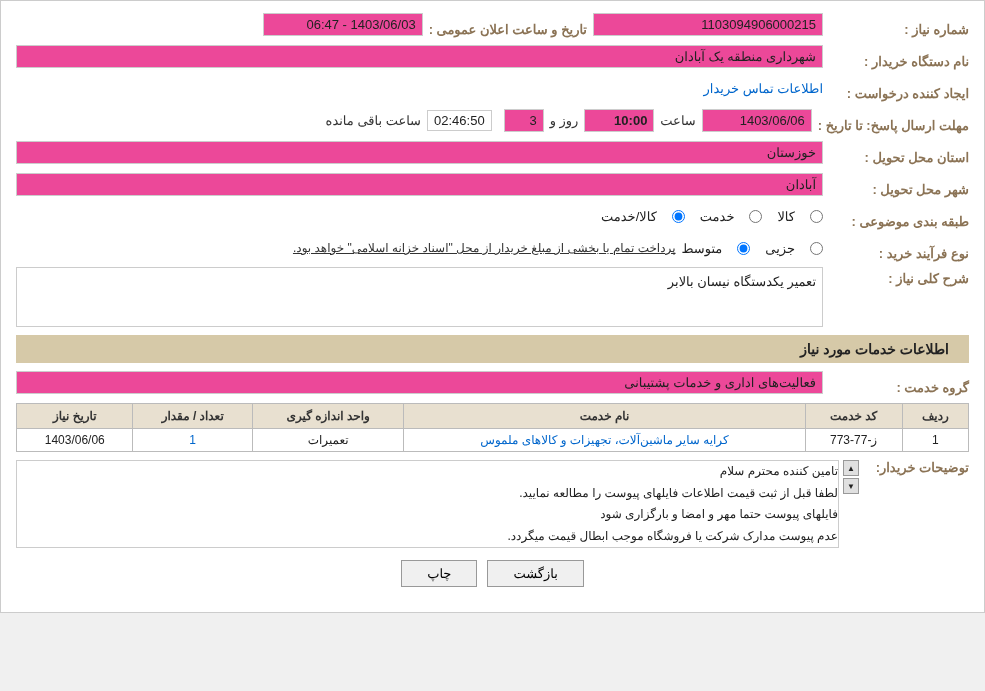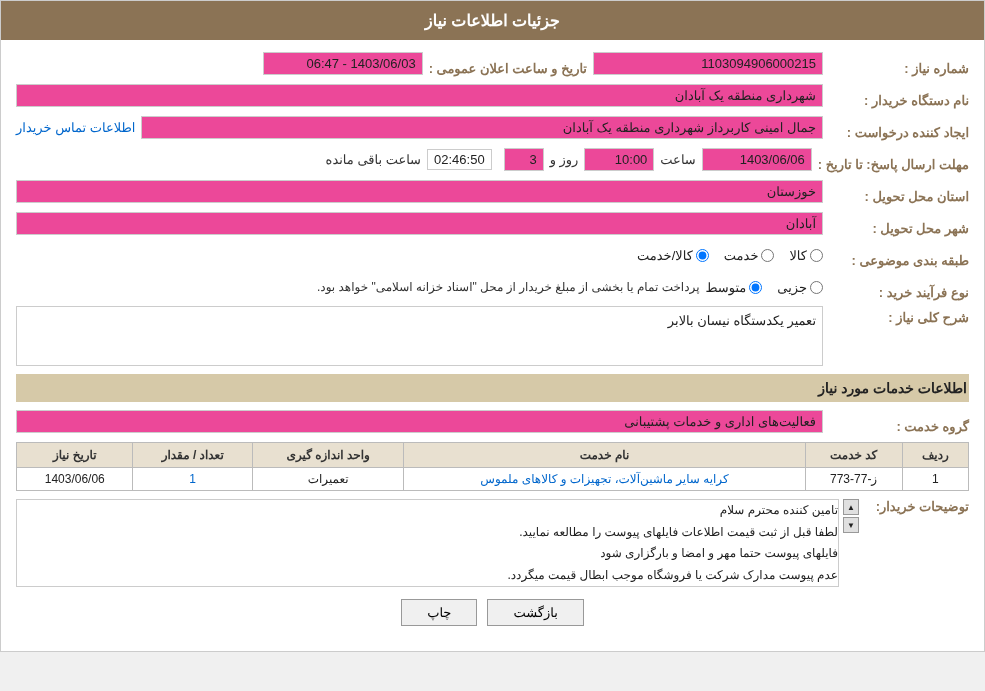--- a/index.html
+++ b/index.html
@@ -61,34 +61,34 @@
       white-space: nowrap;
       color: #333;
     }
     .timer-box {
       border: 1px solid #ccc;
       padding: 2px 6px;
       background: #fff;
     }
     .section-header {
       background: #d6c9a8;
-      padding: 6px 2px;
+      padding: 6px 20px;
       font-weight: bold;
       margin: 8px 0 6px 0;
       font-size: 14px;
     }
     .radio-group {
       display: flex;
       gap: 15px;
       align-items: center;
     }
     .radio-item {
       display: flex;
       align-items: center;
-      gap: 3px;
+      gap: 15px;
     }
     .description-box {
       border: 1px solid #ccc;
       padding: 6px;
       min-height: 60px;
       text-align: right;
       background: #fff;
       flex: 1;
     }
     .table-wrapper {
@@ -167,49 +167,45 @@
     }
     .main-inner {
       position: relative;
     }
   </style>
 </head>
 <body>
 
 <div class="page-wrapper">
 
-  <div class="page-header">
-    <span>جزئیات اطلاعات نیاز</span>
-  </div>
 
   <div class="content main-inner">
 
     <div class="row">
       <span class="label">شماره نیاز :</span>
       <div class="value-box" style="flex:0 0 230px;">1103094906000215</div>
       <span class="label" style="min-width:auto;">تاریخ و ساعت اعلان عمومی :</span>
       <div class="value-box" style="flex:0 0 160px;">1403/06/03 - 06:47</div>
     </div>
 
     <div class="row">
       <span class="label">نام دستگاه خریدار :</span>
       <div class="value-box wide">شهرداری منطقه یک آبادان</div>
     </div>
 
     <div class="row">
       <span class="label">ایجاد کننده درخواست :</span>
-      <div class="value-box wide">جمال امینی کاربرداز شهرداری منطقه یک آبادان</div>
       <span class="link-text">اطلاعات تماس خریدار</span>
     </div>
 
     <div class="row">
       <span class="label">مهلت ارسال پاسخ: تا تاریخ :</span>
       <div class="value-box" style="flex:0 0 110px;">1403/06/06</div>
       <span class="small-label">ساعت</span>
-      <div class="value-box" style="flex:0 0 70px;">10:00</div>
+      <div class="value-box" style="flex:0 0 70px;font-weight:bold;">10:00</div>
       <span class="small-label">روز و</span>
       <div class="value-box" style="flex:0 0 40px;">3</div>
       <span class="small-label"></span>
       <div class="timer-box">02:46:50</div>
       <span class="small-label">ساعت باقی مانده</span>
     </div>
 
     <div class="row">
       <span class="label">استان محل تحویل :</span>
       <div class="value-box wide">خوزستان</div>
@@ -243,21 +239,21 @@
       <div class="radio-group">
         <div class="radio-item">
           <input type="radio" name="farayand" style="">
           <span>جزیی</span>
         </div>
         <div class="radio-item">
           <input type="radio" name="farayand" checked="" style="">
           <span>متوسط</span>
         </div>
       </div>
-      <span style="font-size:12px; color:#333;">پرداخت تمام یا بخشی از مبلغ خریدار از محل "اسناد خزانه اسلامی" خواهد بود.</span>
+      <span style="font-size:12px; color:#333;text-decoration:underline;">پرداخت تمام یا بخشی از مبلغ خریدار از محل "اسناد خزانه اسلامی" خواهد بود.</span>
     </div>
 
     <div class="row" style="align-items:flex-start;">
       <span class="label" style="margin-top:4px;">شرح کلی نیاز :</span>
       <div class="description-box">تعمیر یکدستگاه نیسان بالابر</div>
     </div>
 
     <div class="section-header">اطلاعات خدمات مورد نیاز</div>
 
     <div class="row">

